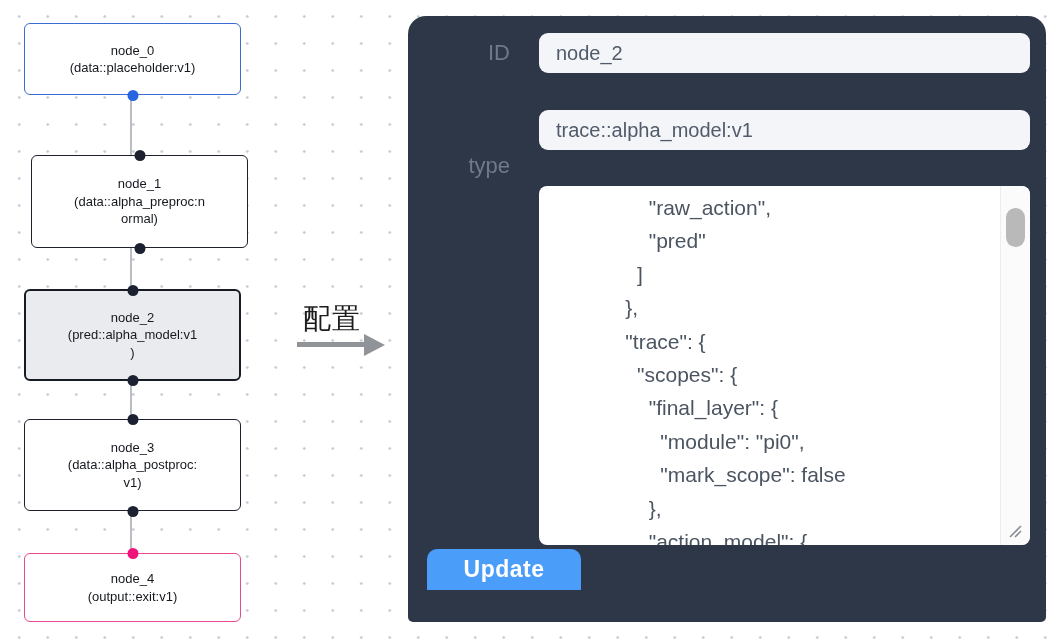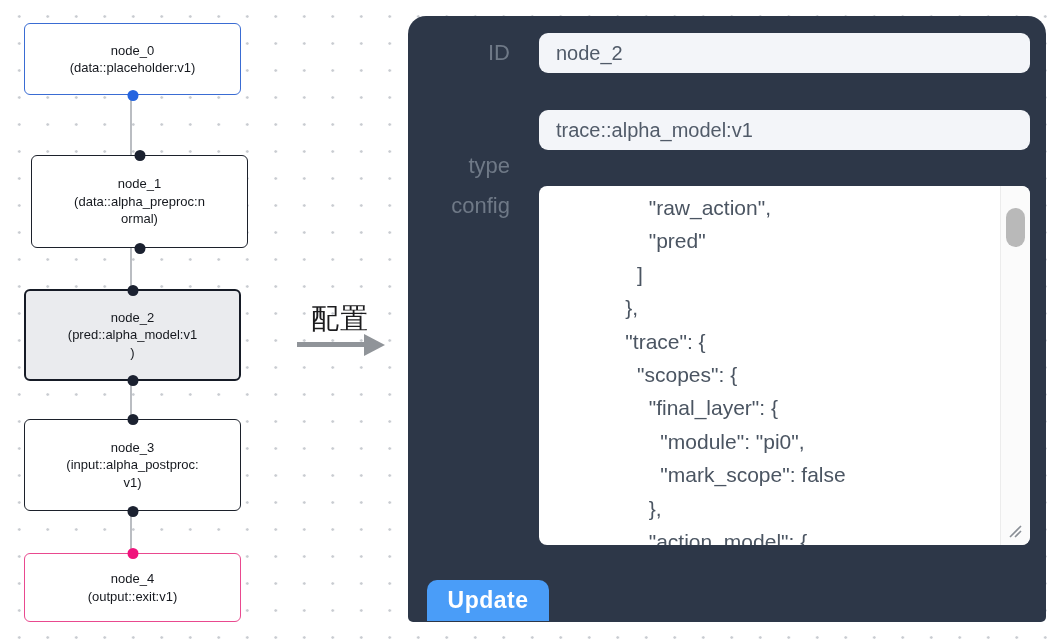--- a/index.html
+++ b/index.html
@@ -23,21 +23,21 @@
   .node-sub{font-size:13px;line-height:17.5px;color:#15181e;white-space:pre-line;}
   .port{
     position:absolute;width:11px;height:11px;border-radius:50%;
     left:50%;transform:translateX(-50%);background:#1b2130;
   }
   .port-t{top:-6.5px;}
   .port-b{bottom:-6.5px;}
   .edge{position:absolute;left:130px;width:2px;background:#babdc2;}
   
   .transition-label{
-    position:absolute;left:295px;top:300px;width:74px;text-align:right;
+    position:absolute;left:295px;top:300px;width:74px;text-align:center;
     font-size:28px;color:#1c1c1e;letter-spacing:1px;
   }
   .arrow-shaft{position:absolute;left:297px;top:342px;width:67px;height:5px;background:#909499;}
   .arrow-head{
     position:absolute;left:364px;top:333.5px;width:0;height:0;
     border-top:11px solid transparent;border-bottom:11px solid transparent;
     border-left:21px solid #909499;
   }
   
   .panel{
@@ -65,21 +65,21 @@
   .scroll-track{
     position:absolute;top:0;right:0;width:29px;height:100%;
     background:#fbfbfb;border-left:1px solid #ececec;border-radius:0 8px 8px 0;
   }
   .scroll-thumb{
     position:absolute;top:22px;right:5px;width:19px;height:39px;
     background:#b9b9b9;border-radius:10px;
   }
   .resize{position:absolute;right:7px;bottom:6px;}
   .update-btn{
-    position:absolute;left:19px;top:564px;width:122px;height:41px;
+    position:absolute;left:19px;top:533px;width:154px;height:41px;
     border:none;border-radius:10px 10px 0 0;cursor:pointer;
     background:#4a9df8;color:#fff;font-family:"Liberation Sans",sans-serif;
     font-size:23px;font-weight:600;letter-spacing:0.5px;
   }
 </style>
 </head>
 <body>
 
 <div class="canvas">
 
@@ -112,21 +112,21 @@
       <div class="node-sub">(pred::alpha_model:v1
 )</div>
     </div>
     <span class="port port-t" style="background: rgb(27, 33, 48);"></span>
     <span class="port port-b" style="background: rgb(27, 33, 48);"></span>
   </div>
 
   <div class="node" style="top: 419px; height: 92px; border-color: rgb(28, 33, 43); background: rgb(255, 255, 255);">
     <div class="node-text">
       <div class="node-title">node_3</div>
-      <div class="node-sub">(input::alpha_postproc:
+      <div class="node-sub">(data::alpha_postproc:
 v1)</div>
     </div>
     <span class="port port-t" style="background: rgb(27, 33, 48);"></span>
     <span class="port port-b" style="background: rgb(27, 33, 48);"></span>
   </div>
 
   <div class="node" style="top: 553px; height: 69px; border-color: rgb(233, 73, 143); background: rgb(255, 255, 255);">
     <div class="node-text">
       <div class="node-title">node_4</div>
       <div class="node-sub">(output::exit:v1)</div>
@@ -143,21 +143,20 @@
     <div class="f-label" style="top: 17px; color: rgb(111, 121, 135);">ID</div>
     <div class="f-input" style="top:17px">
       <span>node_2</span>
     </div>
 
     <div class="f-label" style="top: 94px; color: rgb(111, 121, 135); margin-top: 36px;">type</div>
     <div class="f-input" style="top:94px">
       <span>trace::alpha_model:v1</span>
     </div>
 
-    <div class="f-label" style="top: 170px; color: rgb(111, 121, 135);">config</div>
 
     <div class="config-box">
       <pre class="config-pre">              "raw_action",
               "pred"
             ]
           },
           "trace": {
             "scopes": {
               "final_layer": {
                 "module": "pi0",

